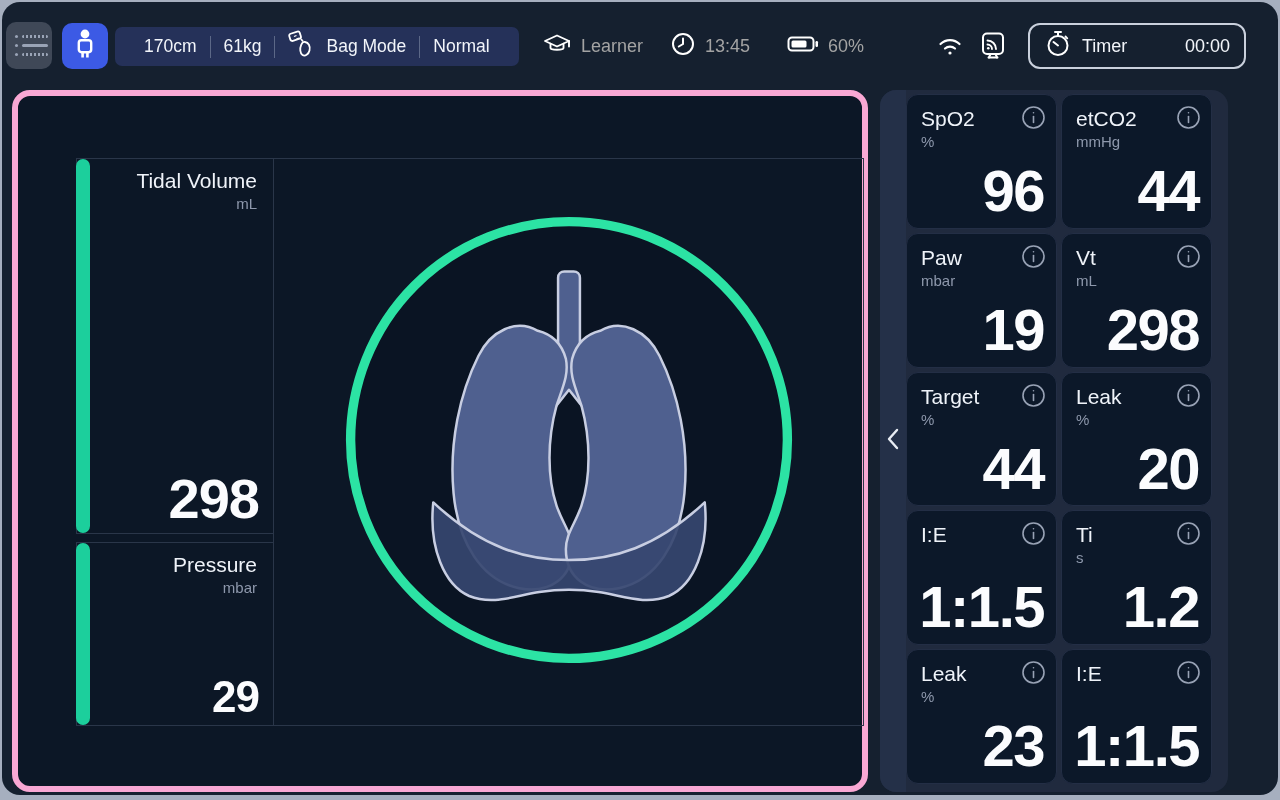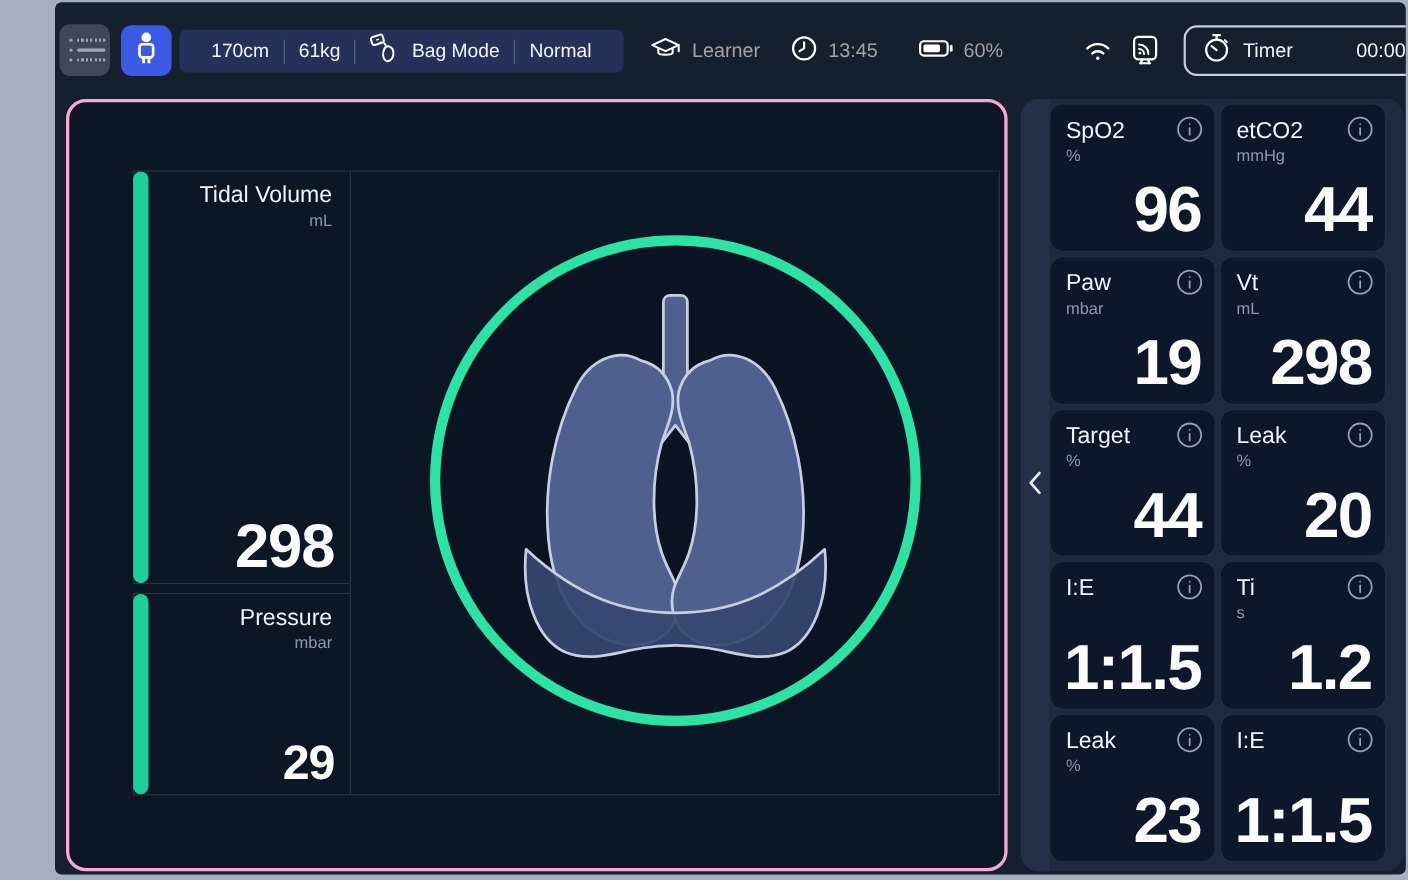--- a/index.html
+++ b/index.html
@@ -1,20 +1,20 @@
 <!DOCTYPE html>
 <html><head>
 <meta charset="utf-8">
 <style>
   * { margin:0; padding:0; box-sizing:border-box; }
   html,body { width:1280px; height:800px; overflow:hidden; }
   body { background:#A6AFBF; font-family:"Liberation Sans", sans-serif; position:relative; }
   .screen {
     position:absolute; left:2px; top:2px; right:2px; bottom:5px;
-    background:#15202F; border-radius:6px; overflow:hidden;margin-left:48px;
+    background:#15202F; border-radius:18px; overflow:hidden;
   }
 
   
   .topbar { position:absolute; left:0; top:0; width:100%; height:88px; }
   .menu-btn {
     position:absolute; left:4px; top:20px; width:46px; height:47px;
     background:#3F4857; border-radius:10px; display:flex; flex-direction:column;
     justify-content:center; gap:6px; padding-left:9px; cursor:pointer;
   }
   .menu-row { display:flex; align-items:center; gap:4px; }
@@ -49,21 +49,21 @@
   .timer-pill {
     position:absolute; left:1026px; top:21px; width:218px; height:46px;
     border:2px solid #C9D0DC; border-radius:12px; display:flex; align-items:center;
     padding:0 14px; gap:10px; color:#F2F5FA; font-size:18px; cursor:pointer;
   }
   .timer-value { margin-left:auto; font-variant-numeric:tabular-nums; }
 
   
   .main-panel {
     position:absolute; left:10px; top:88px; width:856px; height:702px;
-    background:#0C1726; border:3px solid #f9a8d4; border-radius:18px;
+    background:#0C1726; border:6px solid #f9a8d4; border-radius:18px;
   }
   .metrics-wrap { position:absolute; left:58px; top:62px; width:788px; height:568px; display:flex; }
   .left-col { width:198px; display:flex; flex-direction:column; gap:8px; }
   .left-cell {
     position:relative; border:1px solid #2A3649; background:#0C1726;
     display:flex; flex-direction:column; align-items:flex-end; padding:10px 16px 8px 18px;
   }
   .left-cell.tall { flex:2.18; }
   .left-cell.short { flex:1; }
   .green-bar { position:absolute; left:-1px; top:0; bottom:0; width:14px;

